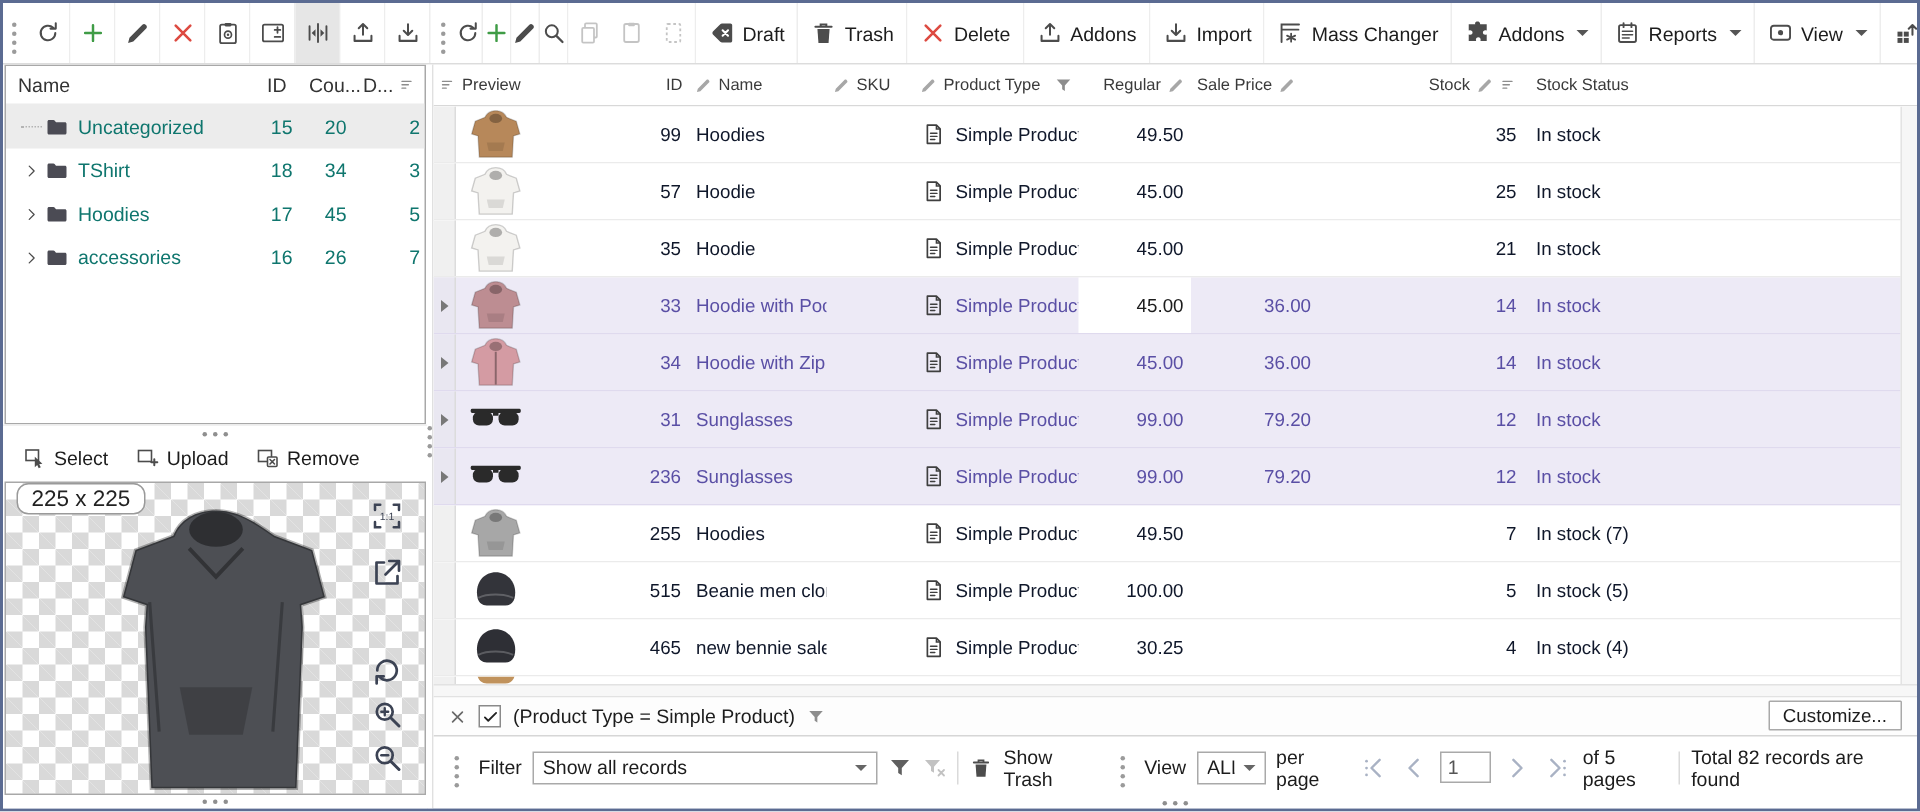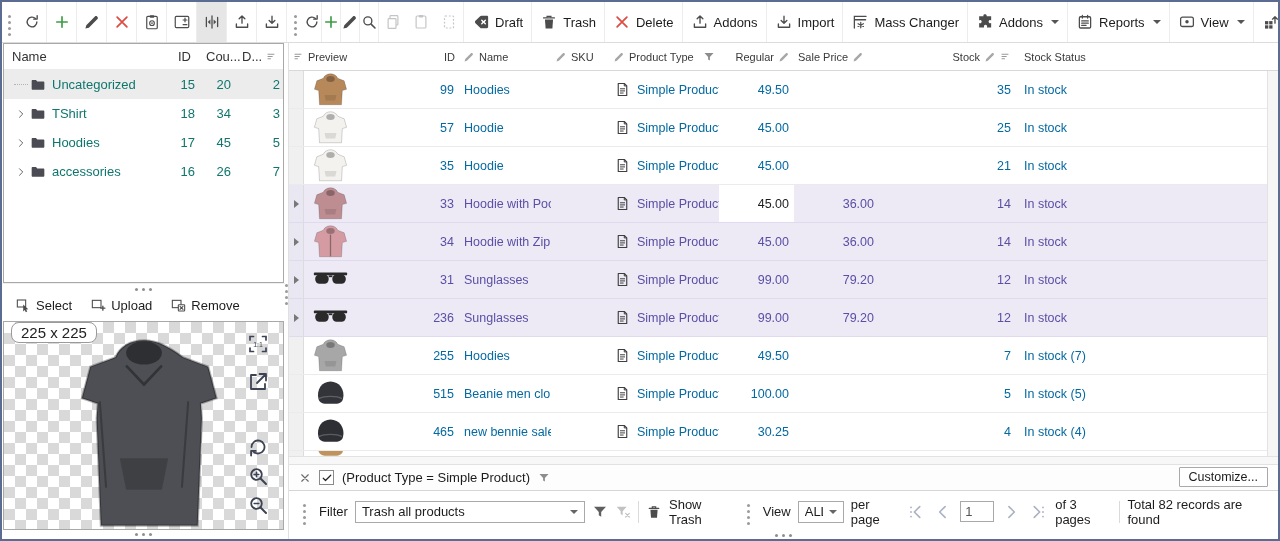--- a/index.html
+++ b/index.html
@@ -67,21 +67,21 @@
   .pv-ico{position:absolute;right:13px;width:24px;height:24px;color:#3c4354;cursor:pointer;}
   .hero{position:absolute;left:50%;top:54%;transform:translate(-50%,-50%);}
   .left-bottom-strip{height:9px;flex:none;display:flex;align-items:center;justify-content:center;background:#fff;}
 
   
   .grid-head,.grow{display:grid;grid-template-columns:15px 60px 95px 92px 58px 110px 75px 85px 137px 1fr;}
   .grid-head{height:28px;flex:none;align-items:center;font-size:11px;color:#3a3a3a;border-bottom:1px solid #d8d8d8;background:#fff;text-align:center;}
   .grid-head .hc{display:flex;align-items:center;gap:4px;overflow:hidden;white-space:nowrap;padding:0 4px;}
   .grid-head .right{justify-content:flex-end;}
   .rows-viewport{height:385px;flex:none;overflow:hidden;position:relative;background:#fff;}
-  .grow{height:38px;border-bottom:1px solid #ebebeb;font-size:12.5px;color:#0369a1;background:#fff;align-items:center;cursor:default;}
+  .grow{height:38px;border-bottom:1px solid #ebebeb;font-size:12.5px;color:#0f172a;background:#fff;align-items:center;cursor:default;}
   .grow.sel{background:#edeaf6;border-bottom:1px solid #dfdaee;color:#5a4fa5;}
   .grow.partial{height:5px;overflow:hidden;border-bottom:none;}
   .grow.partial .thumb{margin-top:-16px;}
   .c{height:100%;display:flex;align-items:center;overflow:hidden;white-space:nowrap;padding:0 5px;}
   .c.ind{background:#f0f0f0;border-right:1px solid #dcdcdc;padding:0 2px;justify-content:center;}
   .grow.sel .c.ind{background:#e9e7f1;}
   .tri{width:0;height:0;border-left:5px solid #787878;border-top:4px solid transparent;border-bottom:4px solid transparent;display:none;}
   .grow.sel .tri{display:block;}
   .c.prev{padding-left:8px;}
   .thumb{width:37px;height:37px;}
@@ -1071,21 +1071,21 @@
               <use href="#s-funnel"></use>
             </svg>
           </span>
         <span class="customize">Customize...</span>
       </div>
 
       <div class="statusbar">
         <span class="vdots"></span>
         <span>Filter</span>
         <div class="combo filter-combo">
-            <span class="val">Trash all products</span>
+            <span class="val">Show all records</span>
             <span class="caret"></span>
           </div>
         <span class="ic ic16" style="color:#5f5f5f;">
             <svg>
               <use href="#s-funnel"></use>
             </svg>
           </span>
         <span class="ic ic16" style="color:#c2c2c2;">
             <svg>
               <use href="#s-funnel-x"></use>
@@ -1119,21 +1119,21 @@
         <span class="ic pgbtn">
             <svg>
               <use href="#s-arr-r"></use>
             </svg>
           </span>
         <span class="ic pgbtn">
             <svg>
               <use href="#s-arr-last"></use>
             </svg>
           </span>
-        <span>of 3 pages</span>
+        <span>of 5 pages</span>
         <span class="sep"></span>
         <span>Total 82 records are found</span>
       </div>
       <div class="bottom-strip">
           <span class="hdots"></span>
         </div>
     </div>
   </div>
 </div>
 

